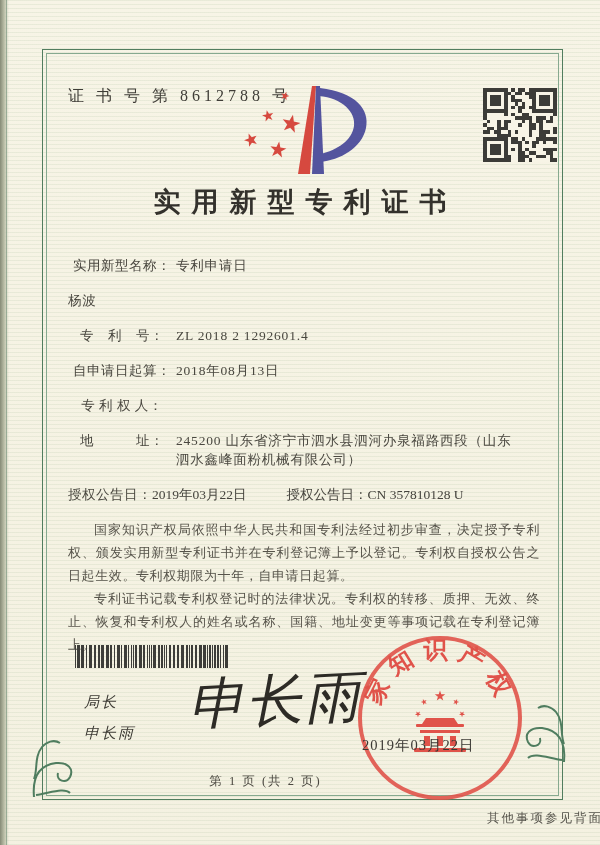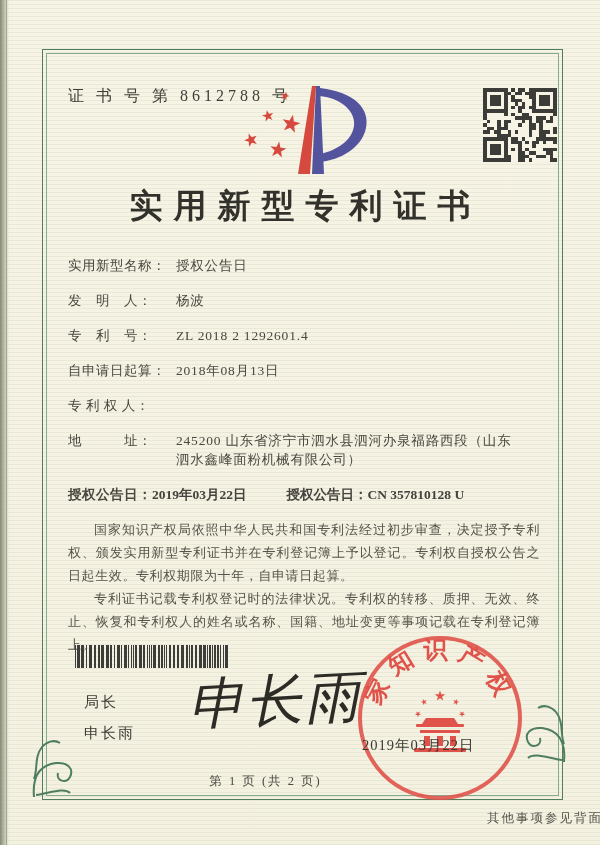--- a/index.html
+++ b/index.html
@@ -35,46 +35,46 @@
   }
   .logo{position:absolute;left:228px;top:74px;width:148px;height:110px;}
   .qr{
     position:absolute;left:483px;top:88px;width:74px;height:74px;
     display:grid;grid-template-columns:repeat(21,1fr);grid-template-rows:repeat(21,1fr);
     background:#f7f4e6;
   }
   .qr .m{background:#3c3c38;}
   .title{
     position:absolute;left:0;top:184px;width:600px;text-align:center;
-    font-size:33px;font-weight:700;letter-spacing:11px;color:#33312c;
+    font-size:27px;font-weight:700;letter-spacing:11px;color:#33312c;
     text-indent:11px;
   }
   .content{
     position:absolute;left:68px;top:256px;width:472px;
     font-size:13.5px;line-height:19px;
   }
   .field-row{margin-bottom:16px;display:flex;align-items:flex-start;}
-  .field-label{flex:0 0 108px;letter-spacing:.5px;white-space:nowrap;color:#4a4840;}
+  .field-label{flex:0 0 108px;letter-spacing:.5px;white-space:nowrap;color:#4a4840;text-align:center;}
   .field-value{max-width:348px;letter-spacing:.8px;color:#4a4840;}
-  .grant-row{display:flex;font-weight:bold;}
+  .grant-row{display:flex;}
   .grant-row .pair{display:flex;}
   .grant-row .pair+.pair{margin-left:40px;}
   .paras{margin-top:14px;}
   .paras p{
     margin:0;text-indent:2em;text-align:justify;
     font-size:13px;line-height:23px;color:#56534a;letter-spacing:.6px;
   }
   .barcode{
     position:absolute;left:75px;top:645px;width:216px;height:23px;
     display:flex;align-items:stretch;
   }
   .barcode i{display:block;height:100%;}
   .barcode i.b{background:#3d3d39;}
   .officer{position:absolute;left:84px;top:693px;font-size:15px;letter-spacing:2px;color:#3c3a34;}
-  .officer div{margin-bottom:12px;}
+  .officer div{margin-bottom:12px;font-style:italic;}
   .signature{
     position:absolute;left:188px;top:672px;width:200px;
     font-size:56px;color:#2d2b26;transform:rotate(-3deg);
     font-style:italic;letter-spacing:2px;line-height:1;
   }
   .seal{position:absolute;left:352px;top:630px;width:176px;height:176px;}
   .seal svg{position:absolute;left:0;top:0;}
   .seal-date{
     position:absolute;left:10px;top:106px;width:160px;
     font-size:14.5px;letter-spacing:1px;color:#3a3833;white-space:nowrap;
@@ -564,24 +564,23 @@
       <i></i>
       <i class="m"></i>
       <i class="m"></i>
     </div>
 
   <div class="title">实用新型专利证书</div>
 
   <div class="content">
     <div class="field-row">
       <span class="field-label">实用新型名称：</span>
-      <span class="field-value">授权公告日</span>
+      <span class="field-value">专利申请日</span>
     </div>
     <div class="field-row">
-      <span class="field-label">发　明　人：</span>
       <span class="field-value">杨波</span>
     </div>
     <div class="field-row">
       <span class="field-label">专　利　号：</span>
       <span class="field-value">ZL 2018 2 1292601.4</span>
     </div>
     <div class="field-row">
       <span class="field-label">自申请日起算：</span>
       <span class="field-value">2018年08月13日</span>
     </div>

